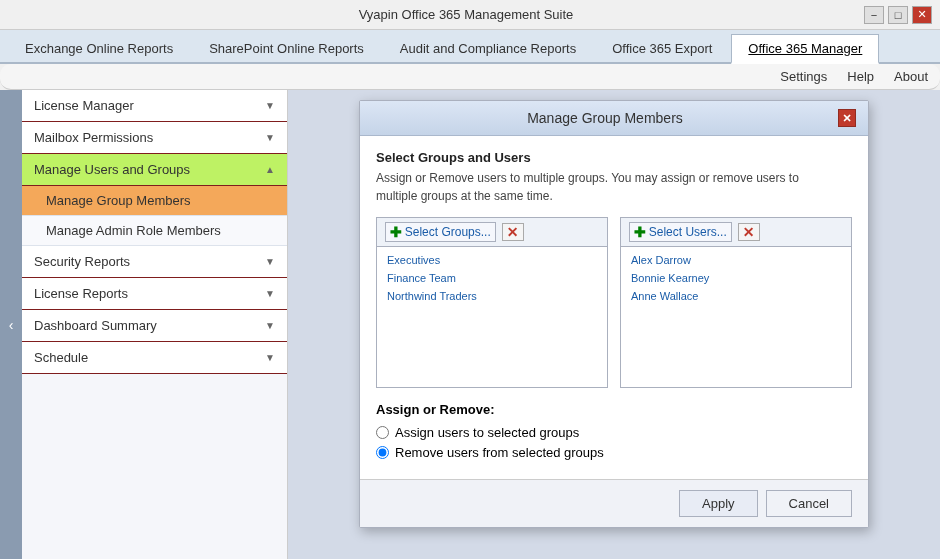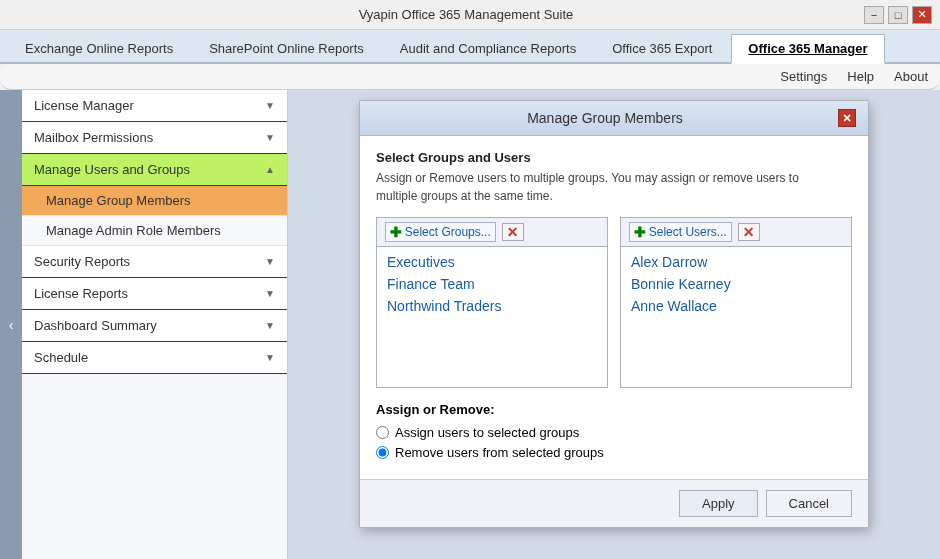--- a/index.html
+++ b/index.html
@@ -68,21 +68,21 @@
       background: transparent;
       margin-right: 2px;
       height: 28px;
       display: flex;
       align-items: center;
     }
     .nav-tab.active {
       background: white;
       border-color: #aab8c8;
       border-bottom: 2px solid white;
-      font-weight: bold;
+      font-weight: normal;
       color: #000;
       margin-bottom: -2px;
       height: 30px;
       text-decoration: underline;
     }
 
     
     .toolbar-right {
       background: #f5f5f5;
       display: flex;
@@ -295,21 +295,21 @@
 
     .panel-list {
       padding: 4px 0;
       min-height: 140px;
     }
 
     .panel-list-item {
       padding: 3px 10px;
       color: #1a5ca8;
       cursor: pointer;
-      font-size: 14px;
+      font-size: 11px;
     }
 
     .assign-section {
       margin-top: 2px;
     }
 
     .assign-title {
       font-weight: bold;
       font-size: 13px;
       margin-bottom: 8px;

